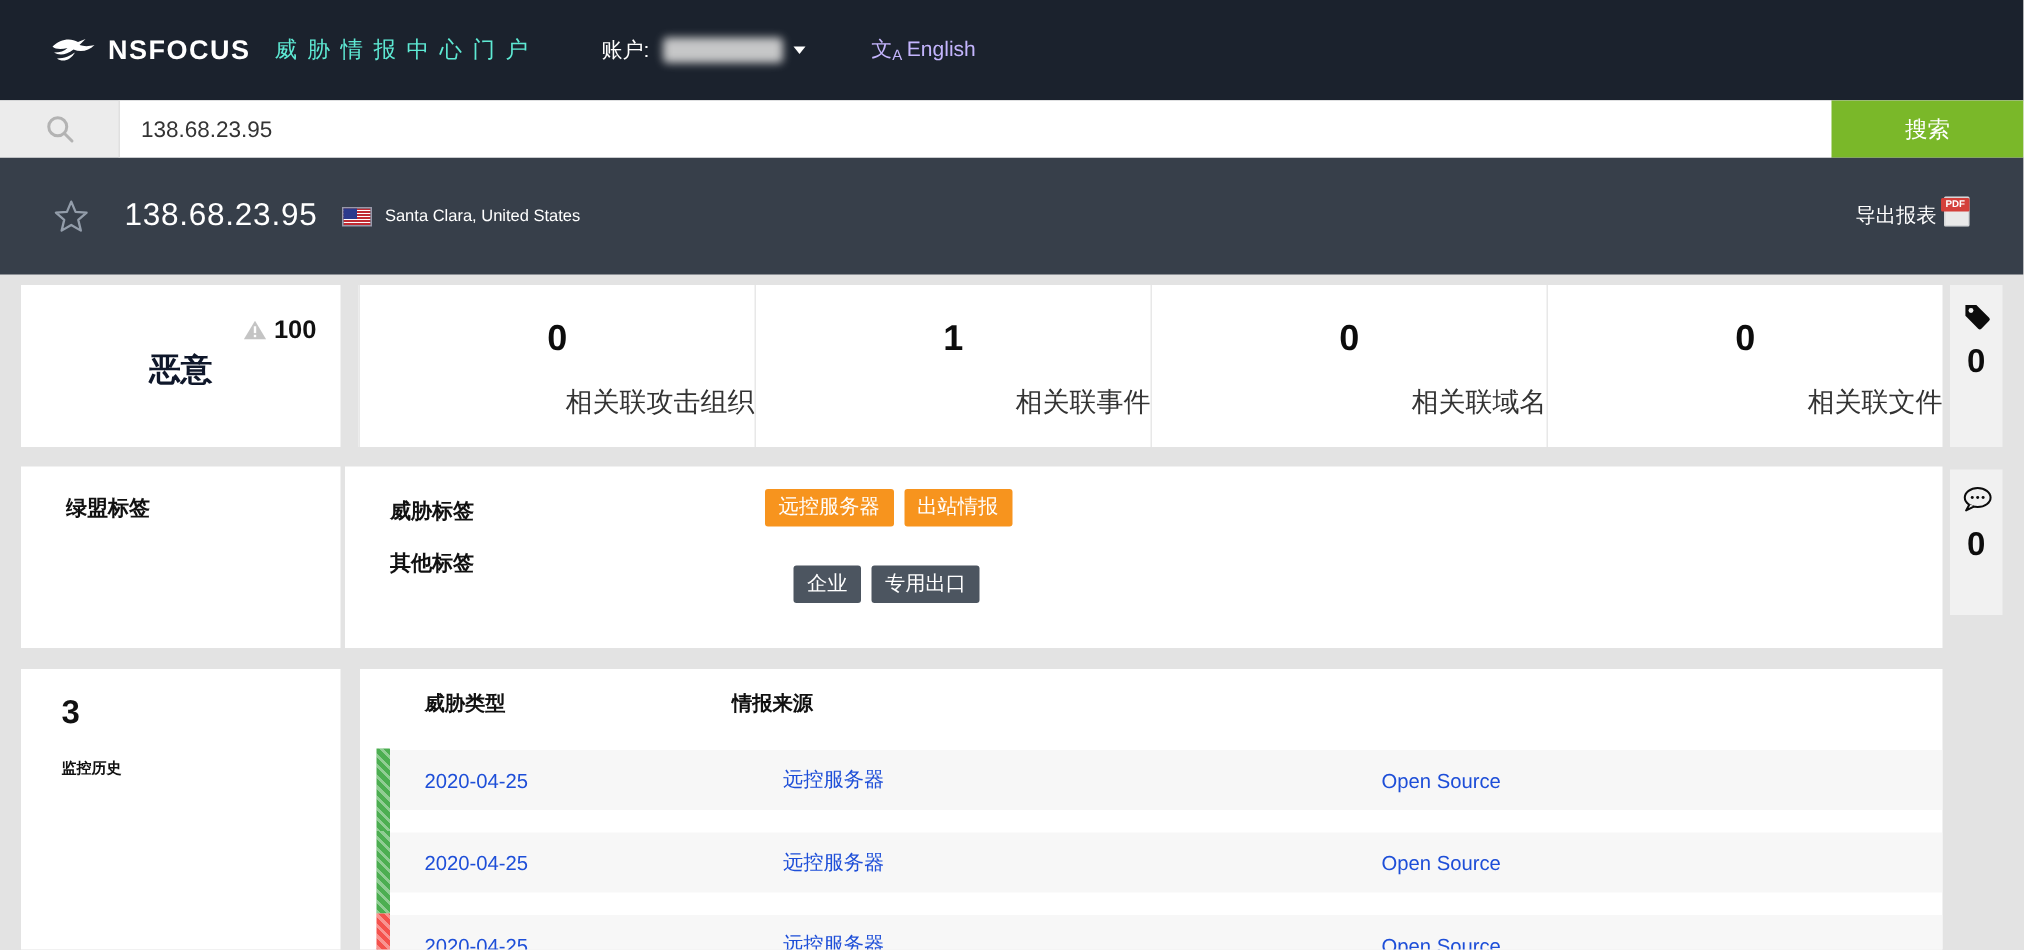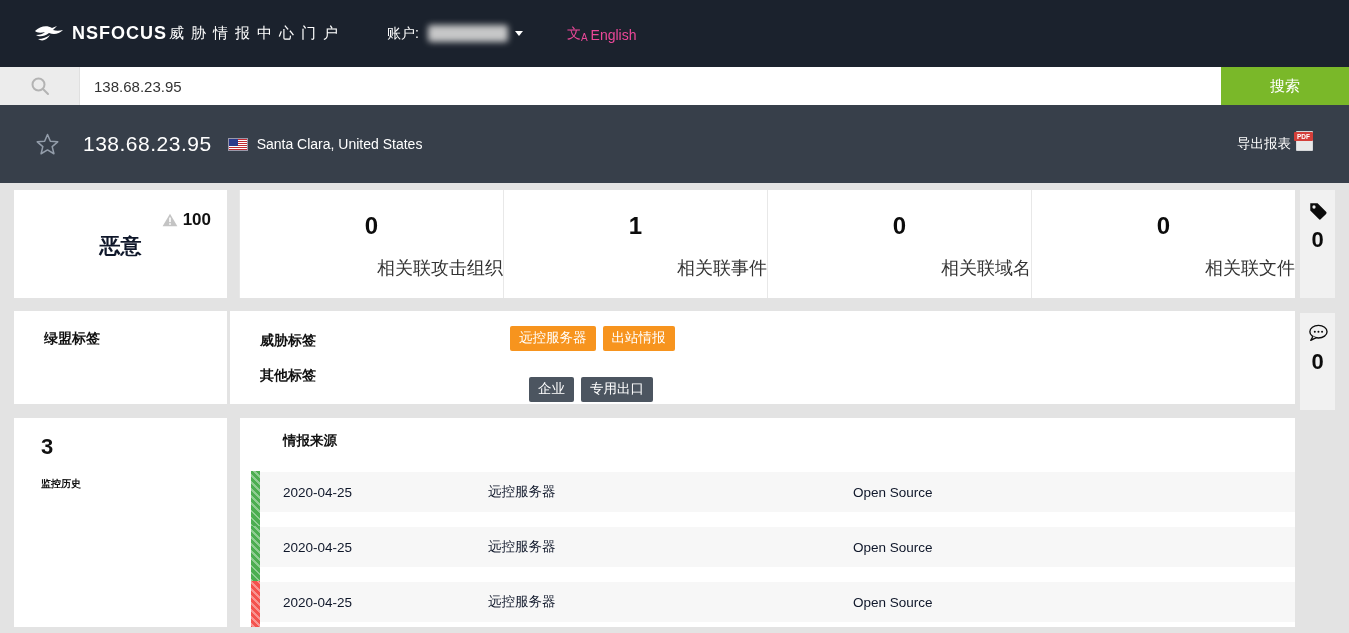--- a/index.html
+++ b/index.html
@@ -3,79 +3,79 @@
 <meta charset="utf-8">
 <style>
   * { margin:0; padding:0; box-sizing:border-box; }
   html,body { width:1349px; height:633px; overflow:hidden; }
   body { font-family:"Liberation Sans", sans-serif; background:#e3e3e3; position:relative; }
 
   
   .topbar { height:67px; background:#1b222d; display:flex; align-items:center; }
   .brand { display:flex; align-items:center; margin-left:34px; }
   .brand-name { color:#fff; font-weight:bold; font-size:18px; letter-spacing:1px; margin-left:8px; }
-  .brand-sub { color:#ffffff; font-size:15px; letter-spacing:7px; margin-left:2px; }
+  .brand-sub { color:#5eead4; font-size:15px; letter-spacing:7px; margin-left:16px; }
   .nav { display:flex; align-items:center; gap:36px; margin-left:auto; }
   .nav-item { color:#fff; font-size:14px; cursor:pointer; display:flex; align-items:center; }
   .caret { display:inline-block; width:0; height:0; border-left:4px solid transparent; border-right:4px solid transparent; border-top:5px solid #fff; margin-left:7px; }
   .account { display:flex; align-items:center; margin-left:42px; color:#fff; font-size:14px; }
   .redacted { width:80px; height:17px; background:#d9d9d9; border-radius:3px; margin-left:9px; filter:blur(3px); opacity:.9; }
-  .lang { display:flex; align-items:flex-end; margin-left:44px; margin-right:24px; color:#ec4899; font-size:14px; cursor:pointer; }
+  .lang { display:flex; align-items:flex-start; margin-left:44px; margin-right:24px; color:#c4b5fd; font-size:14px; cursor:pointer; }
   .translate-ic { position:relative; margin-right:3px; font-size:14px; }
   .translate-ic .sub { font-size:10px; vertical-align:-3px; }
 
   
   .searchbar { height:38px; display:flex; background:#fff; }
   .search-iconbox { width:80px; background:#ececec; border-right:1px solid #e0e0e0; display:flex; align-items:center; justify-content:center; }
   .search-input { flex:1; border:none; outline:none; font-size:15px; color:#333; padding:0 14px; font-family:"Liberation Sans",sans-serif; }
   .search-btn { width:128px; border:none; color:#fff; font-size:15px; cursor:pointer; font-family:"Liberation Sans",sans-serif; }
 
   
   .ipheader { height:78px; background:#373f4a; display:flex; align-items:center; padding-left:36px; }
   .ip-text { color:#fff; font-size:21px; margin-left:24px; letter-spacing:.5px; }
   .flag { position:relative; width:20px; height:13px; margin-left:16px; background:repeating-linear-gradient(180deg,#bf2b33 0 1px,#fff 1px 2px); border:1px solid #99a; display:inline-block; }
   .flag .canton { position:absolute; left:0; top:0; width:9px; height:7px; background:#2b3a8c; }
-  .loc-text { color:#fff; font-size:14px; margin-left:9px; }
+  .loc-text { color:#fff; font-size:11px; margin-left:9px; }
   .export { margin-left:auto; margin-right:36px; display:flex; align-items:center; cursor:pointer; }
   .export-label { color:#fff; font-size:13.5px; }
   .pdf-ic { position:relative; width:17px; height:20px; background:#e9e9e9; border-radius:1px; margin-left:5px; margin-top:-6px; box-shadow:0 0 0 1px #55607022 inset; }
   .pdf-ic .band { position:absolute; left:-2px; top:1px; background:#d43f3a; color:#fff; font-size:6.5px; font-weight:bold; padding:1px 3px; border-radius:1px; }
 
   
   .row1 { display:flex; margin:7px 54px 0 14px; height:108px; }
   .card { background:#fff; }
   .verdict-card { width:213px; position:relative; }
   .verdict-text { position:absolute; left:0; right:0; top:42px; text-align:center; font-size:21px; font-weight:bold; color:#0f172a; }
   .score-wrap { position:absolute; right:16px; top:20px; display:flex; align-items:center; }
   .score-num { font-size:17px; font-weight:bold; color:#111; margin-left:5px; }
   .strip { flex:1; margin-left:12px; display:flex; }
   .recommend-cell { width:202px; display:flex; align-items:center; justify-content:center; font-size:20px; font-weight:bold; color:#ef3c2d; }
   .stat-cell { flex:1; border-left:1px solid #e8e8e8; text-align:center; padding-top:22px; cursor:pointer; }
   .stat-num { font-size:24px; font-weight:bold; color:#0c0c0c; }
   .stat-label { font-size:18px; color:#333; margin-top:16px;text-align:right; }
 
-  .row2 { display:flex; margin:13px 54px 0 14px; height:93px; }
+  .row2 { display:flex; margin:13px 54px 0 14px; height:121px; }
   .tags-title-card { width:213px; padding:19px 0 0 30px; font-size:14px; font-weight:bold; color:#111; }
   .tags-card { flex:1; margin-left:3px; position:relative; }
   .tag-label { position:absolute; left:30px; font-size:14px; font-weight:bold; color:#111; }
   .tag-group { position:absolute; left:280px; display:flex; gap:7px; }
   .lbl-a { top:21px; } .grp-a { top:15px; }
   .lbl-b { top:56px; } .grp-b { top:66px;padding-left:19px; }
   .pill { font-size:13.5px; color:#fff; padding:3px 9px 4px; border-radius:2px; cursor:pointer; }
 
   .row3 { display:flex; margin:14px 54px 0 14px; height:209px; }
   .hist-left-card { width:213px; height:209px; }
   .hist-count { font-size:22px; font-weight:bold; color:#111; margin:16px 0 0 27px; }
   .hist-title { font-size:10px; font-weight:bold; color:#111; margin:17px 0 0 27px; }
   .hist-table-card { flex:1; margin-left:13px; height:209px; position:relative; overflow:hidden; }
   .tgrid { display:grid; grid-template-columns:230px 365px 1fr; align-items:center; }
   .thead { margin:14px 0 0 18px; font-size:13.5px; font-weight:bold; color:#111; }
   .thead > div:first-child, .trow > div:first-child { padding-left:25px; }
   .tbody { margin-left:18px; margin-top:22px; }
-  .trow { height:40px; background:#f7f7f7; margin-bottom:15px; font-size:13.5px; color:#0f172a; }
+  .trow { height:40px; background:#f7f7f7; margin-bottom:15px; font-size:13.5px; color:#1d4ed8;gap:34px; }
   .sevbar { position:absolute; left:11px; top:53px; width:9px; }
   .bar-seg { width:9px; height:55px; background-image:repeating-linear-gradient(45deg, rgba(255,255,255,.38) 0 2px, transparent 2px 5px); }
   .bar-seg:last-child { height:101px; }
   .sev-green { background-color:#4cae51; }
   .sev-red { background-color:#f4524d; }
 
   
   .rail-box { position:absolute; right:14px; width:35px; background:#f1f1f1; text-align:center; cursor:pointer; }
   .rail-tag { top:190px; height:108px; }
   .rail-comment { top:313px; height:97px; }
@@ -194,20 +194,21 @@
     <div class="hist-count">3</div>
     <div class="hist-title">监控历史</div>
   </div>
   <div class="card hist-table-card">
     <div class="sevbar">
       <div class="bar-seg sev-green"></div>
       <div class="bar-seg sev-green"></div>
       <div class="bar-seg sev-red"></div>
     </div>
     <div class="tgrid thead">
+      <div>威胁类型</div>
       <div>情报来源</div>
     </div>
     <div class="tbody">
       <div class="tgrid trow">
         <div>2020-04-25</div>
         <div>远控服务器</div>
         <div>Open Source</div>
       </div>
       <div class="tgrid trow">
         <div>2020-04-25</div>

